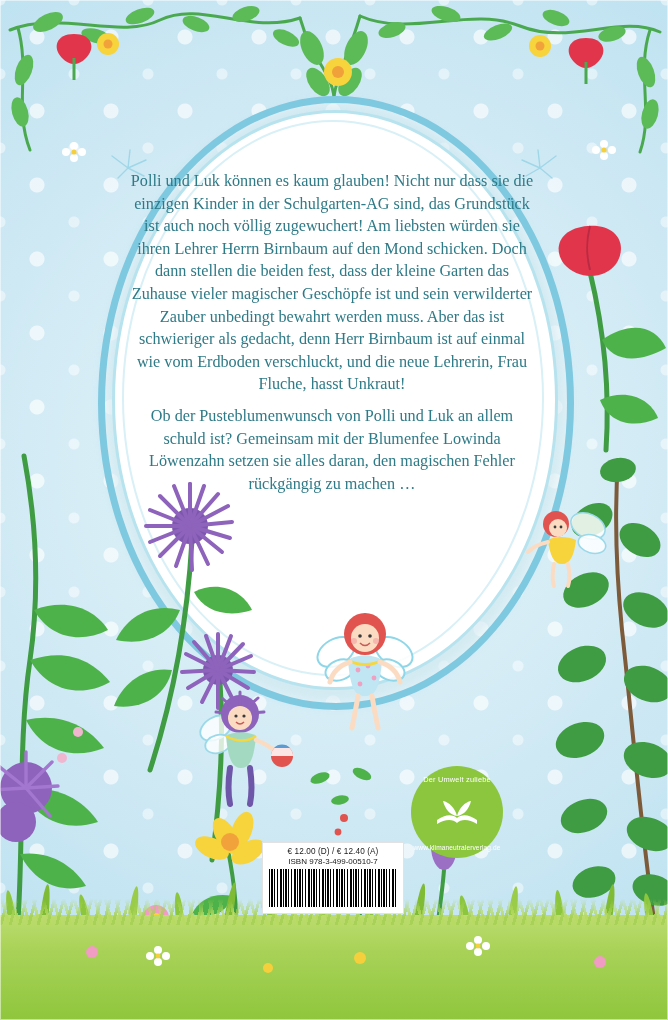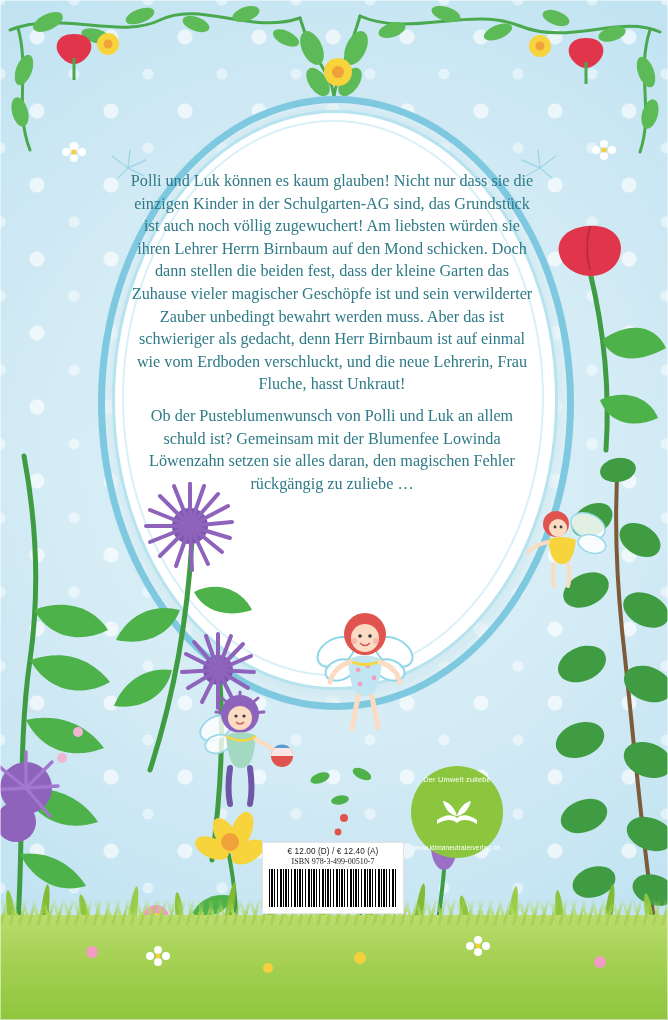--- a/index.html
+++ b/index.html
@@ -134,21 +134,21 @@
     text-align: center;
   }
   .price-line {
     font-family: "Liberation Sans", sans-serif;
     font-size: 8.2px;
     color: #1a1a1a;
     letter-spacing: .1px;
     line-height: 10px;
   }
   .isbn-line {
-    font-family: Liberation Serif, serif;
+    font-family: Liberation Sans, sans-serif;
     font-size: 8px;
     color: #1a1a1a;
     line-height: 10px;
     margin-bottom: 2px;
   }
   .bars {
     height: 38px;
     width: 128px;
     margin: 0 auto;
     background-image: repeating-linear-gradient(
@@ -269,21 +269,21 @@
     </g>
   </svg>
 
   <div class="oval-shadow"></div>
   <div class="oval-outer"></div>
   <div class="oval-mid"></div>
   <div class="oval-inner"></div>
 
   <div class="blurb">
     <p>Polli und Luk können es kaum glauben! Nicht nur dass sie die einzigen Kinder in der Schulgarten-AG sind, das Grundstück ist auch noch völlig zugewuchert! Am liebsten würden sie ihren Lehrer Herrn Birnbaum auf den Mond schicken. Doch dann stellen die beiden fest, dass der kleine Garten das Zuhause vieler magischer Geschöpfe ist und sein verwilderter Zauber unbedingt bewahrt werden muss. Aber das ist schwieriger als gedacht, denn Herr Birnbaum ist auf einmal wie vom Erdboden verschluckt, und die neue Lehrerin, Frau Fluche, hasst Unkraut!</p>
-    <p>Ob der Pusteblumenwunsch von Polli und Luk an allem schuld ist? Gemeinsam mit der Blumenfee Lowinda Löwenzahn setzen sie alles daran, den magischen Fehler rückgängig zu zuliebe …</p>
+    <p>Ob der Pusteblumenwunsch von Polli und Luk an allem schuld ist? Gemeinsam mit der Blumenfee Lowinda Löwenzahn setzen sie alles daran, den magischen Fehler rückgängig zu machen …</p>
   </div>
 
   <svg class="deco" style="left:110px;top:470px;width:190px;height:330px;" viewBox="0 0 190 330">
     <path d="M82,70 C78,140 66,220 40,300" stroke="#3f9c43" stroke-width="5" fill="none" stroke-linecap="round"></path>
     <g fill="#8e63bb">
       <g transform="translate(80,56)">
         <g id="spikes">
           <rect x="-2" y="-44" width="4" height="44" rx="2"></rect>
         </g>
         <g>

